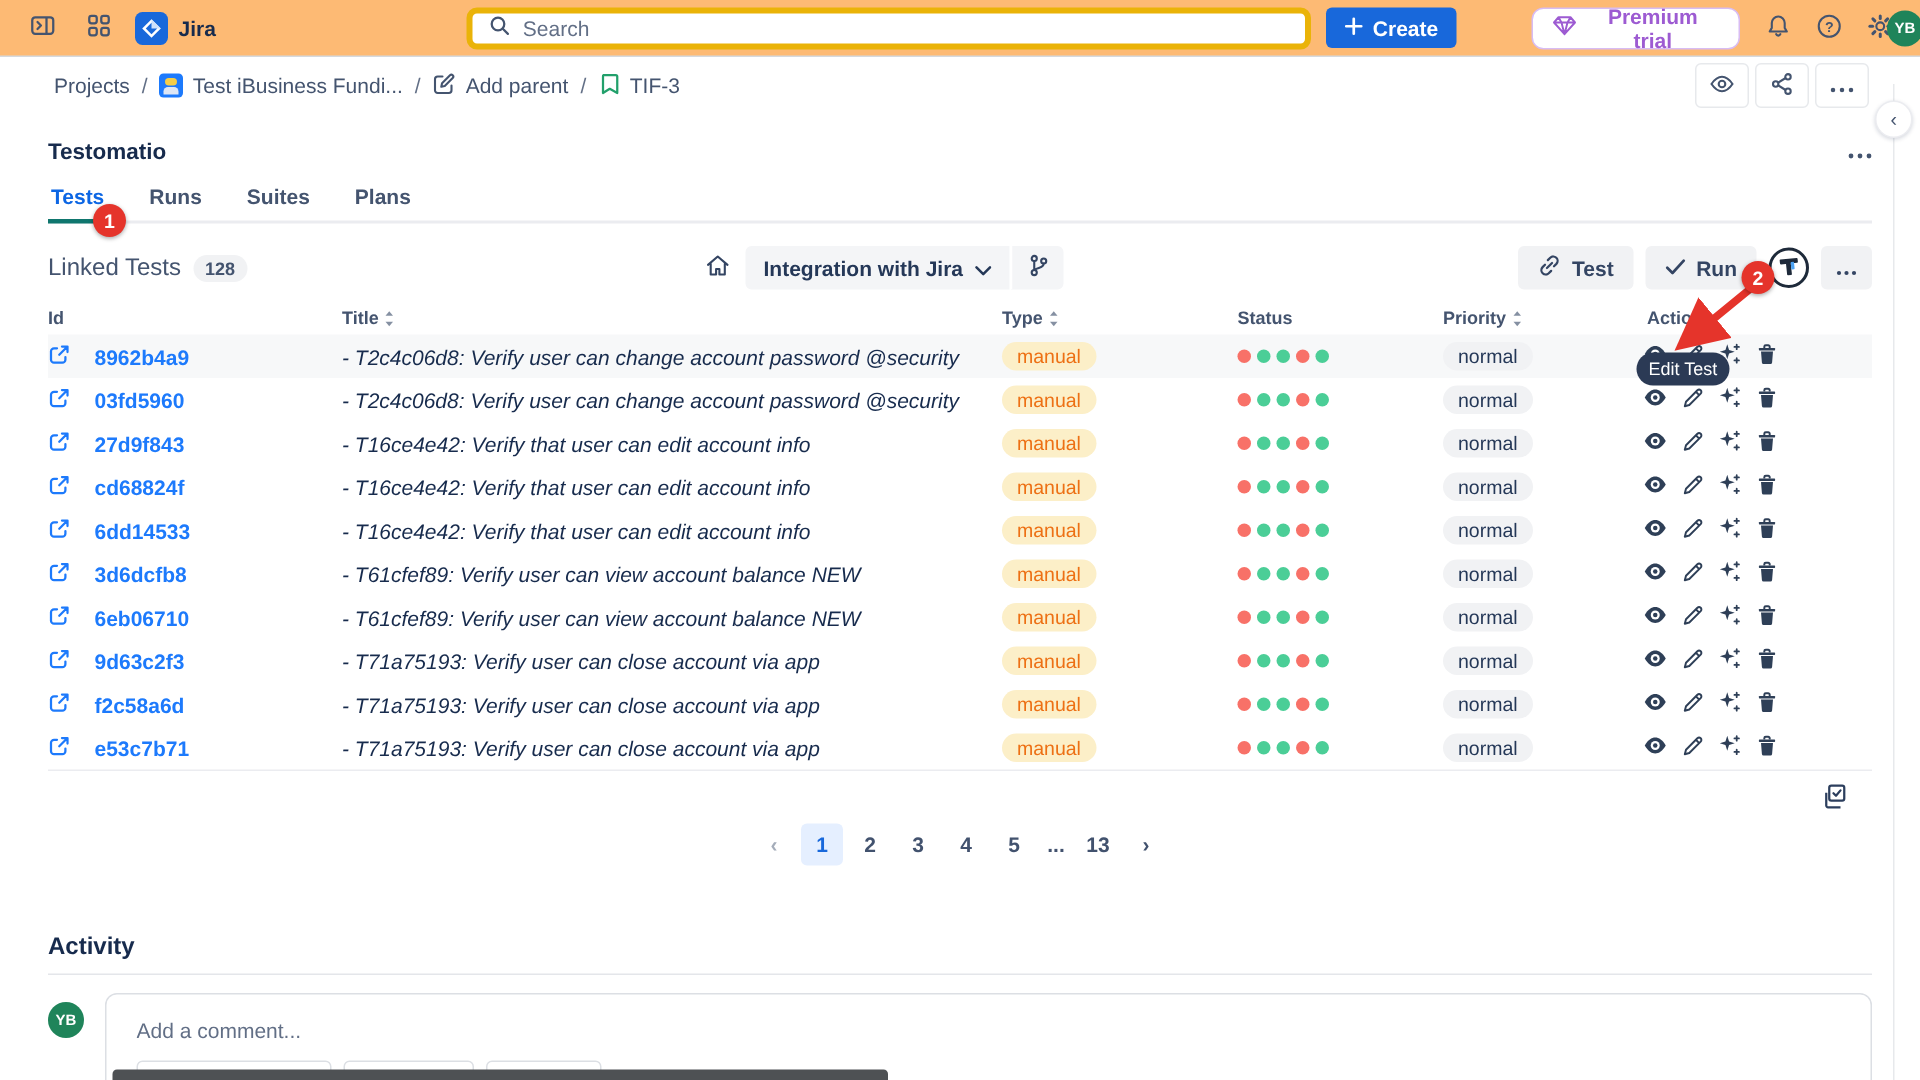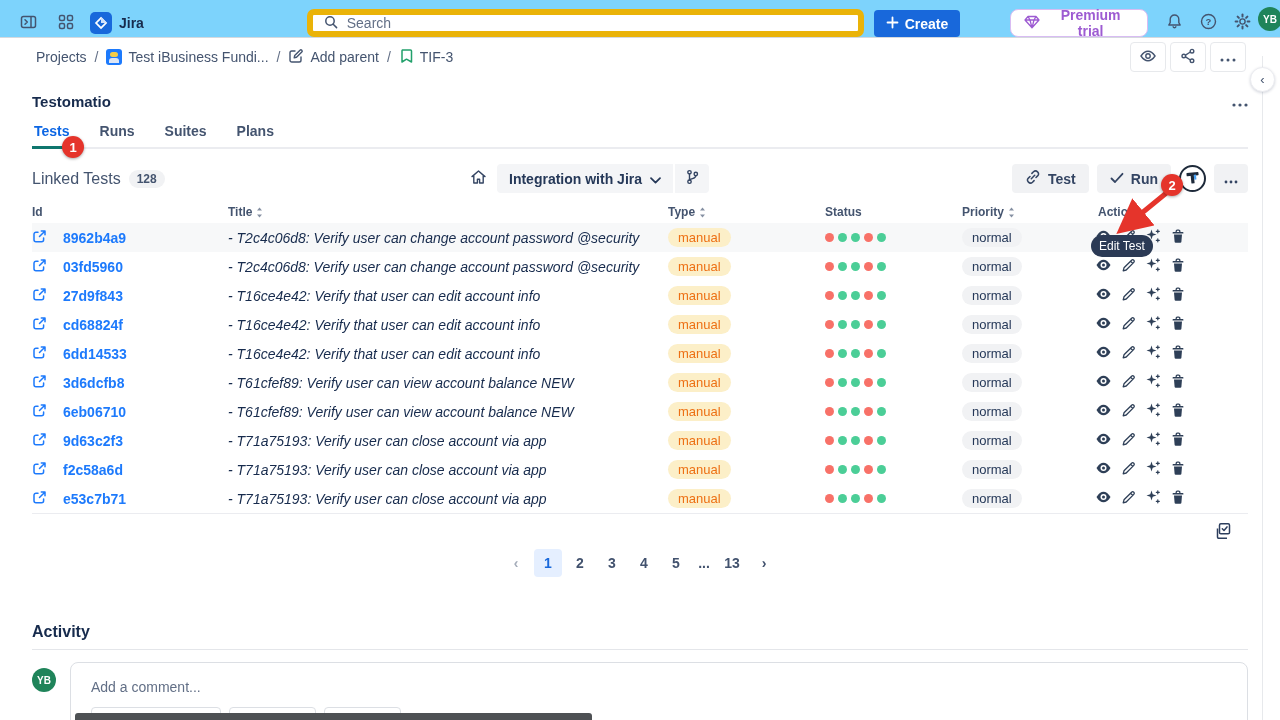--- a/index.html
+++ b/index.html
@@ -1,26 +1,26 @@
 <!DOCTYPE html>
 <html><head>
 <meta charset="utf-8">
 <style>
   * { margin:0; padding:0; box-sizing:border-box; }
   html,body { width:1280px; height:720px; overflow:hidden; }
   body { font-family:"Liberation Sans", sans-serif; background:#fff; color:#172B4D; position:relative; font-size:14px; }
 
   
-  .topnav { height:38px; display:flex; align-items:flex-end; padding:0 24px 0 14px; border-bottom:1px solid #D5D9DE; background:#7dd3fc; }
+  .topnav { height:38px; display:flex; align-items:center; padding:0 12px 0 14px; border-bottom:1px solid #D5D9DE; background:#fdba74; }
   .nav-left { display:flex; align-items:center; gap:10px; width:300px; }
   .icon-btn { width:28px; height:28px; display:flex; align-items:center; justify-content:center; border-radius:4px; background:transparent; border:none; cursor:pointer; color:#44546F; }
   .jira-brand { display:flex; align-items:center; gap:7px; }
   .jira-logo { width:22px; height:22px; border-radius:5px; background:#1868DB; display:flex; align-items:center; justify-content:center; }
   .jira-name { font-weight:bold; font-size:14px; color:#172B4D; }
-  .search-wrap { width:570px; height:28px; border:6px solid #eab308; border-radius:7px; display:flex; align-items:center; padding:0 10px; gap:8px; background:#fff; }
+  .search-wrap { width:570px; height:28px; border:4px solid #eab308; border-radius:7px; display:flex; align-items:center; padding:0 10px; gap:8px; background:#fff; }
   .search-wrap input { border:none; outline:none; flex:1; font-size:14px; color:#172B4D; font-family:"Liberation Sans",sans-serif; background:transparent; }
   .search-wrap input::placeholder { color:#626F86; }
   .create-btn { margin-left:10px; height:27px; padding:0 12px; background:#1868DB; color:#fff; border:none; border-radius:4px; font-size:14px; font-weight:bold; display:flex; align-items:center; gap:6px; cursor:pointer; }
   .premium-btn { margin-left:50px; height:28px; padding:0 13px; border:1px solid #D8BCF3; background:#fff; border-radius:8px; color:#9D5BD2; font-size:14px; font-weight:bold; display:flex; align-items:center; gap:7px; cursor:pointer; }
   .nav-right { display:flex; align-items:center; gap:6px; margin-left:12px; }
   .avatar { width:24px; height:24px; border-radius:50%; background:#1F845A; color:#fff; font-size:10px; font-weight:bold; display:flex; align-items:center; justify-content:center; position:absolute; left:1258px; top:7px; }
 
   
   .crumb-row { height:32px; display:flex; align-items:center; padding:0 34px 0 36px; gap:8px; color:#44546F; font-size:14px; margin-top:3px; }
   .crumb { color:#44546F; cursor:pointer; display:flex; align-items:center; gap:6px; }

